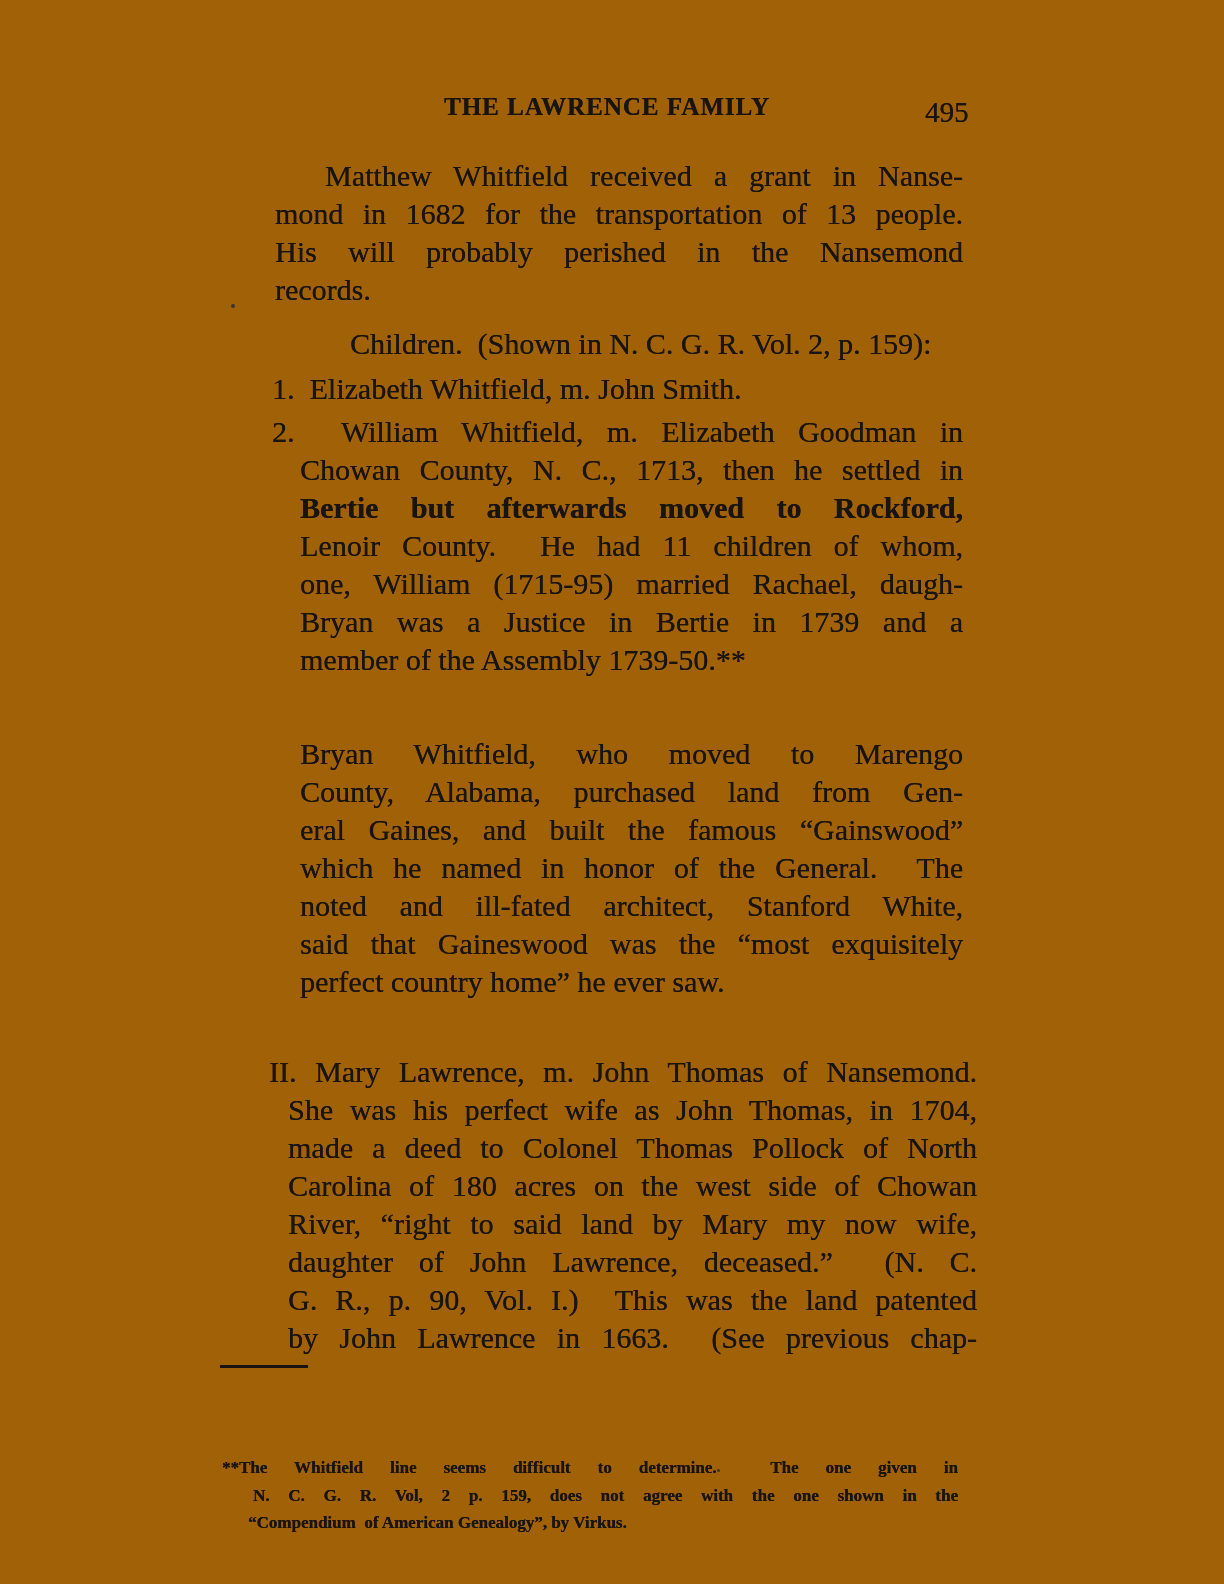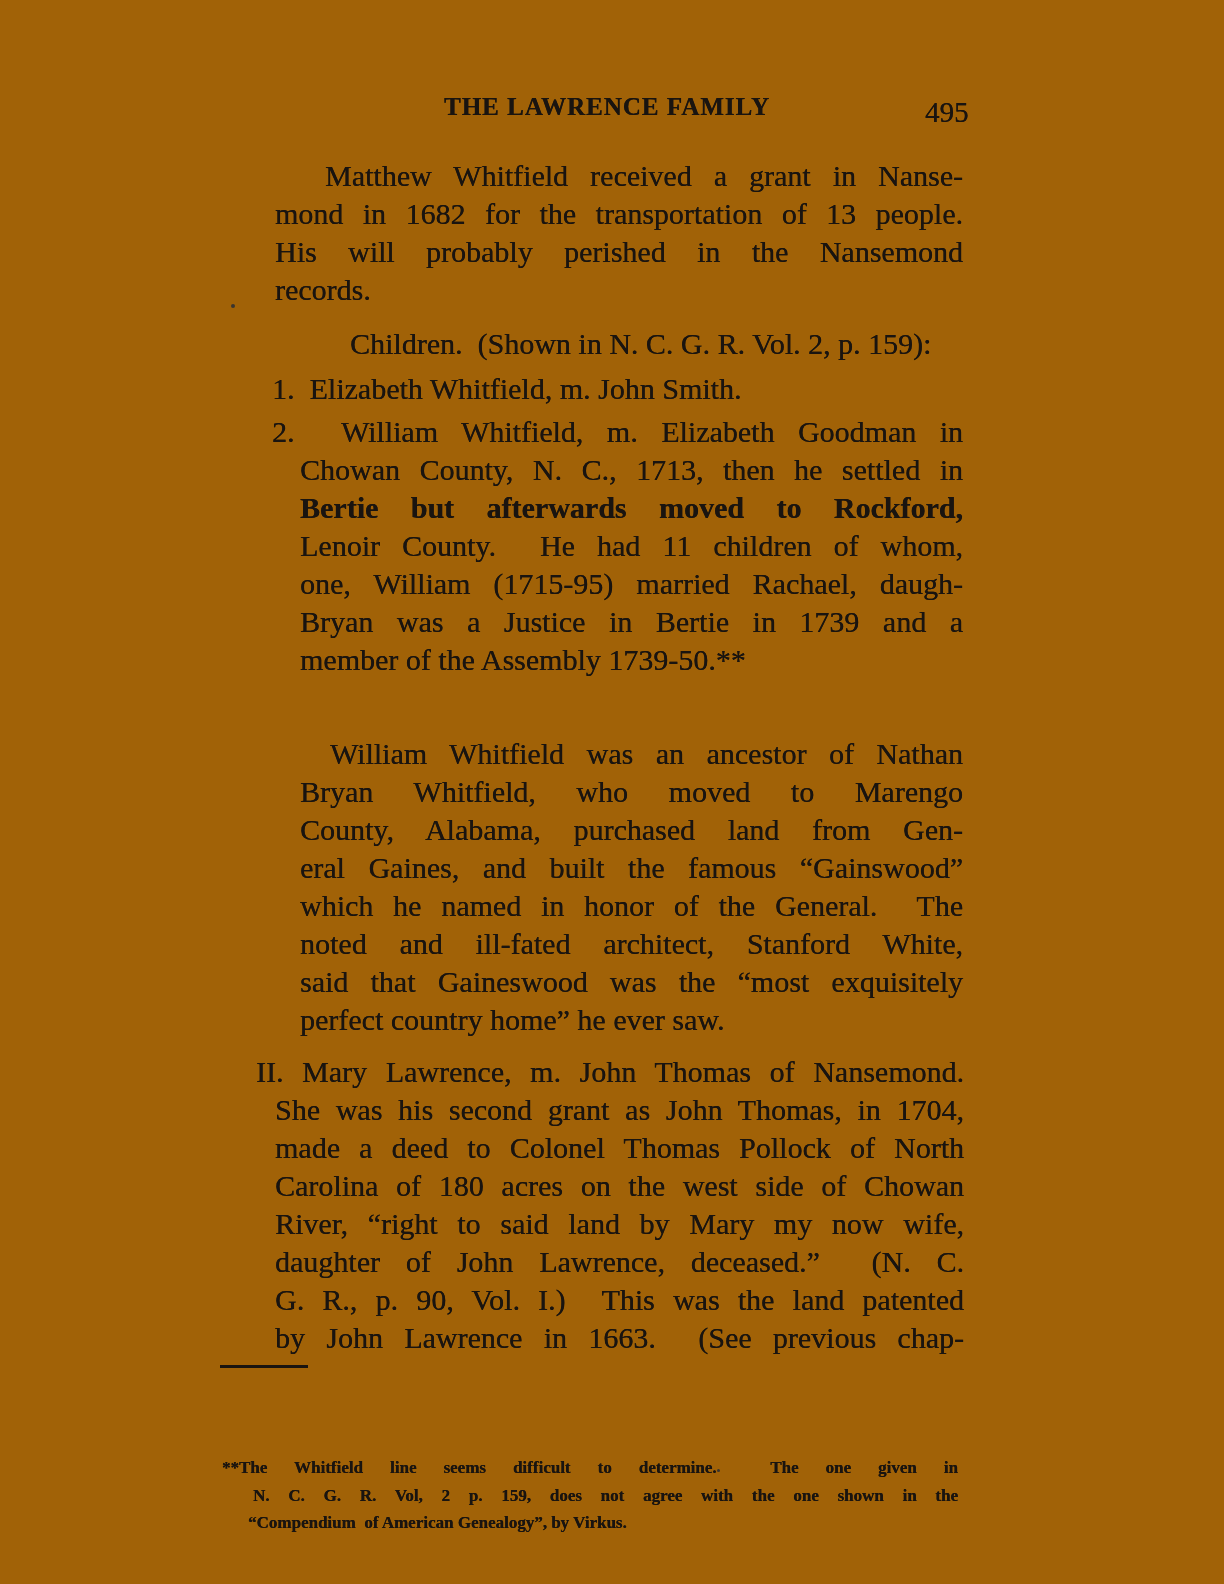--- a/index.html
+++ b/index.html
@@ -37,21 +37,21 @@
     text-shadow: 0.25px 0 0 currentColor;
   }
   .line { text-align: left; }
   .line.j { text-align: justify; text-align-last: justify; }
 
   .b-intro   { left: 275px; top: 157px;  width: 688px; }
   .b-childh  { left: 275px; top: 325px;  width: 688px; }
   .b-item1   { left: 272px; top: 370px;  width: 691px; }
   .b-item2   { left: 272px; top: 413px;  width: 691px; }
   .b-sub     { left: 300px; top: 735px;  width: 663px; }
-  .b-itemii  { left: 256px; top: 1053px; width: 708px; }
+  .b-itemii  { left: 269px; top: 1053px; width: 708px; }
 
   .fn-rule {
     position: absolute;
     left: 220px; top: 1365px;
     width: 88px; height: 3px;
     background: #191410;
   }
   .b-footnote {
     left: 222px; top: 1454px; width: 736px;
     font-size: 17px;
@@ -95,33 +95,32 @@
       <div class="line j">2.&nbsp; William Whitfield, m. Elizabeth Goodman in</div>
       <div class="line j" style="text-indent: 28px;">Chowan County, N. C., 1713, then he settled in</div>
       <div class="line j" style="text-indent: 28px; font-weight: bold;">Bertie but afterwards moved to Rockford,</div>
       <div class="line j" style="text-indent: 28px;">Lenoir County.&nbsp; He had 11 children of whom,</div>
       <div class="line j" style="text-indent: 28px;">one, William (1715-95) married Rachael, daugh-</div>
       <div class="line j" style="text-indent: 28px;">Bryan was a Justice in Bertie in 1739 and a</div>
       <div class="line" style="text-indent: 28px;">member of the Assembly 1739-50.**</div>
     </div>
 
   <div class="block b-sub">
-      <div class="line j" style="text-indent: 30px;">William Whitfield was an ancestor of Nathan</div>
       <div class="line j">Bryan Whitfield, who moved to Marengo</div>
       <div class="line j">County, Alabama, purchased land from Gen-</div>
       <div class="line j">eral Gaines, and built the famous “Gainswood”</div>
       <div class="line j">which he named in honor of the General.&nbsp; The</div>
       <div class="line j">noted and ill-fated architect, Stanford White,</div>
       <div class="line j">said that Gaineswood was the “most exquisitely</div>
       <div class="line">perfect country home” he ever saw.</div>
     </div>
 
   <div class="block b-itemii">
       <div class="line j">II. Mary Lawrence, m. John Thomas of Nansemond.</div>
-      <div class="line j" style="text-indent: 19px;">She was his second grant as John Thomas, in 1704,</div>
+      <div class="line j" style="text-indent: 19px;">She was his perfect wife as John Thomas, in 1704,</div>
       <div class="line j" style="text-indent: 19px;">made a deed to Colonel Thomas Pollock of North</div>
       <div class="line j" style="text-indent: 19px;">Carolina of 180 acres on the west side of Chowan</div>
       <div class="line j" style="text-indent: 19px;">River, “right to said land by Mary my now wife,</div>
       <div class="line j" style="text-indent: 19px;">daughter of John Lawrence, deceased.”&nbsp; (N. C.</div>
       <div class="line j" style="text-indent: 19px;">G. R., p. 90, Vol. I.)&nbsp; This was the land patented</div>
       <div class="line j" style="text-indent: 19px;">by John Lawrence in 1663.&nbsp; (See previous chap-</div>
     </div>
 
   <div class="fn-rule"></div>
 

